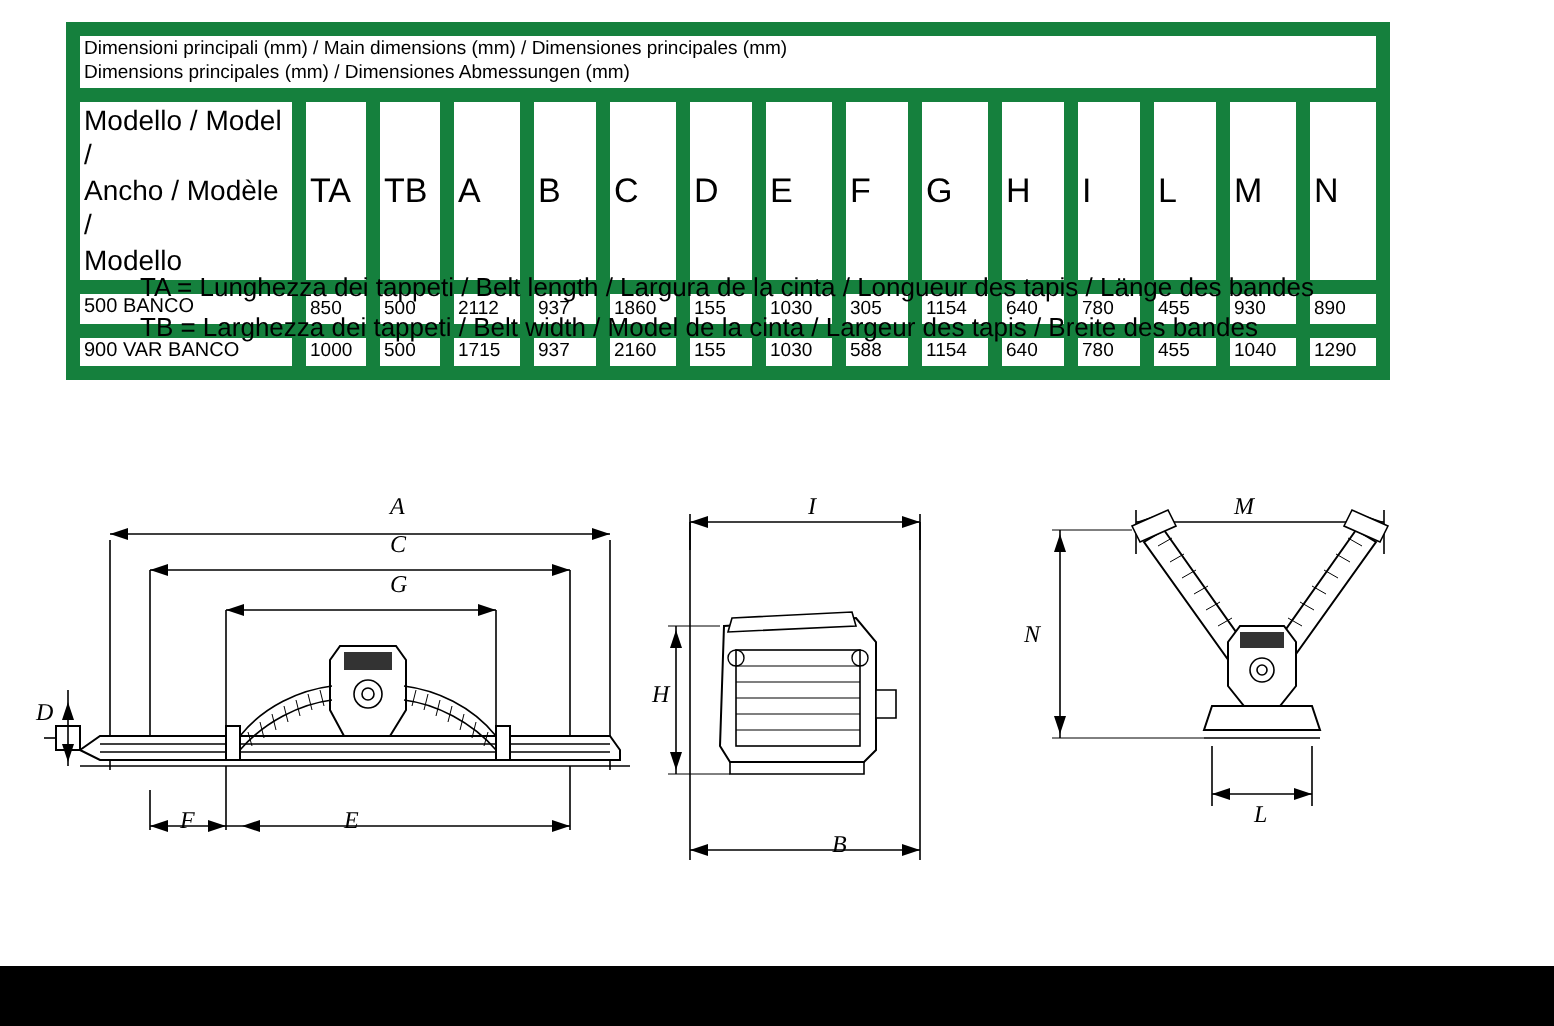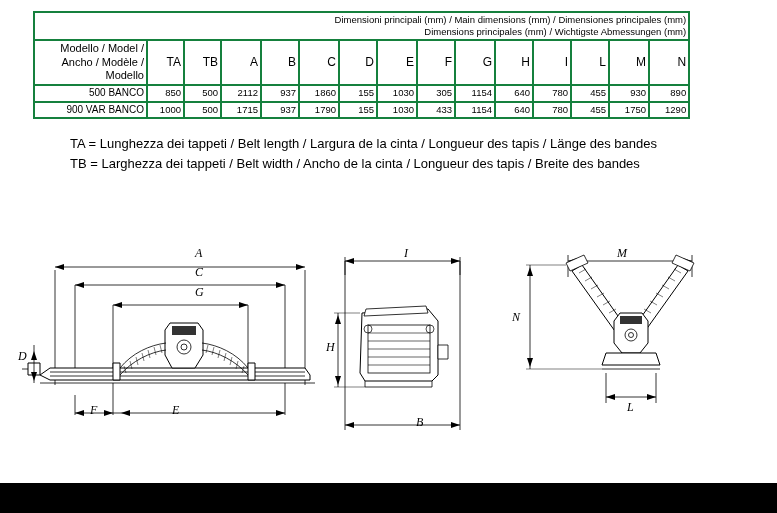--- a/index.html
+++ b/index.html
@@ -38,42 +38,42 @@
     width: 650px;
   }
   table.dims {
     border-collapse: collapse;
     width: 650px;
     font-size: 9.5px;
     color: #000;
     table-layout: fixed;
   }
   table.dims td, table.dims th {
-    border: 2px solid #15803d;
-    text-align: right;
+    border: 7px solid #15803d;
+    text-align: left;
     vertical-align: middle;
     padding: 1px 2px;
     font-weight: normal;
     line-height: 1.25;
   }
   .title-cell {
     font-weight: bold;
     font-size: 9.5px;
     padding: 2px 2px 3px 2px;
     line-height: 1.3;
   }
   .model-head {
     font-weight: bold;
-    font-size: 11px;
+    font-size: 14px;
     line-height: 1.3;
     height: 40px;
   }
   .col-head {
     font-weight: bold;
-    font-size: 12px;
+    font-size: 17px;
   }
   .row-label {
     font-weight: bold;
     font-size: 10px;
     text-align: center;
   }
   .data-cell {
     font-size: 9.5px;
   }
   
@@ -123,21 +123,21 @@
           <col style="width:38px">
           <col style="width:38px">
           <col style="width:38px">
         <col style="width:40px">
           <col style="width:40px">
       </colgroup>
       <tbody>
         <tr>
           <td class="title-cell" colspan="15">
             <div>Dimensioni principali (mm) / Main dimensions (mm) / Dimensiones principales (mm)</div>
-            <div>Dimensions principales (mm) / Wichtigste Abmessungen (mm)</div>
+            <div>Dimensions principales (mm) / Dimensiones Abmessungen (mm)</div>
           </td>
         </tr>
         <tr>
           <td class="model-head">
             <div>Modello / Model /</div>
             <div>Ancho / Modèle /</div>
             <div>Modello</div>
           </td>
           <td class="col-head">TA</td>
           <td class="col-head">TB</td>
@@ -170,38 +170,38 @@
           <td class="data-cell">455</td>
           <td class="data-cell">930</td>
           <td class="data-cell">890</td>
         </tr>
         <tr>
           <td class="row-label">900 VAR BANCO</td>
           <td class="data-cell">1000</td>
           <td class="data-cell">500</td>
           <td class="data-cell">1715</td>
           <td class="data-cell">937</td>
-          <td class="data-cell">1790</td>
+          <td class="data-cell">2160</td>
           <td class="data-cell">155</td>
           <td class="data-cell">1030</td>
-          <td class="data-cell">433</td>
+          <td class="data-cell">588</td>
           <td class="data-cell">1154</td>
           <td class="data-cell">640</td>
           <td class="data-cell">780</td>
           <td class="data-cell">455</td>
-          <td class="data-cell">1750</td>
+          <td class="data-cell">1040</td>
           <td class="data-cell">1290</td>
         </tr>
       </tbody>
     </table>
   </div>
 
   <div class="legend">
     <div>TA = Lunghezza dei tappeti / Belt length / Largura de la cinta / Longueur des tapis / Länge des bandes</div>
-    <div>TB = Larghezza dei tappeti / Belt width / Ancho de la cinta / Longueur des tapis / Breite des bandes</div>
+    <div>TB = Larghezza dei tappeti / Belt width / Model de la cinta / Largeur des tapis / Breite des bandes</div>
   </div>
 
   <div class="drawings">
 
     <svg width="320" height="230" viewBox="0 0 320 230" style="position:absolute;left:20px;top:0px;">
       <g stroke="#000" fill="none" stroke-width="0.8">
 
         <line x1="35" y1="45" x2="35" y2="160"></line>
         <line x1="285" y1="45" x2="285" y2="160"></line>
         <line x1="35" y1="42" x2="285" y2="42"></line>

